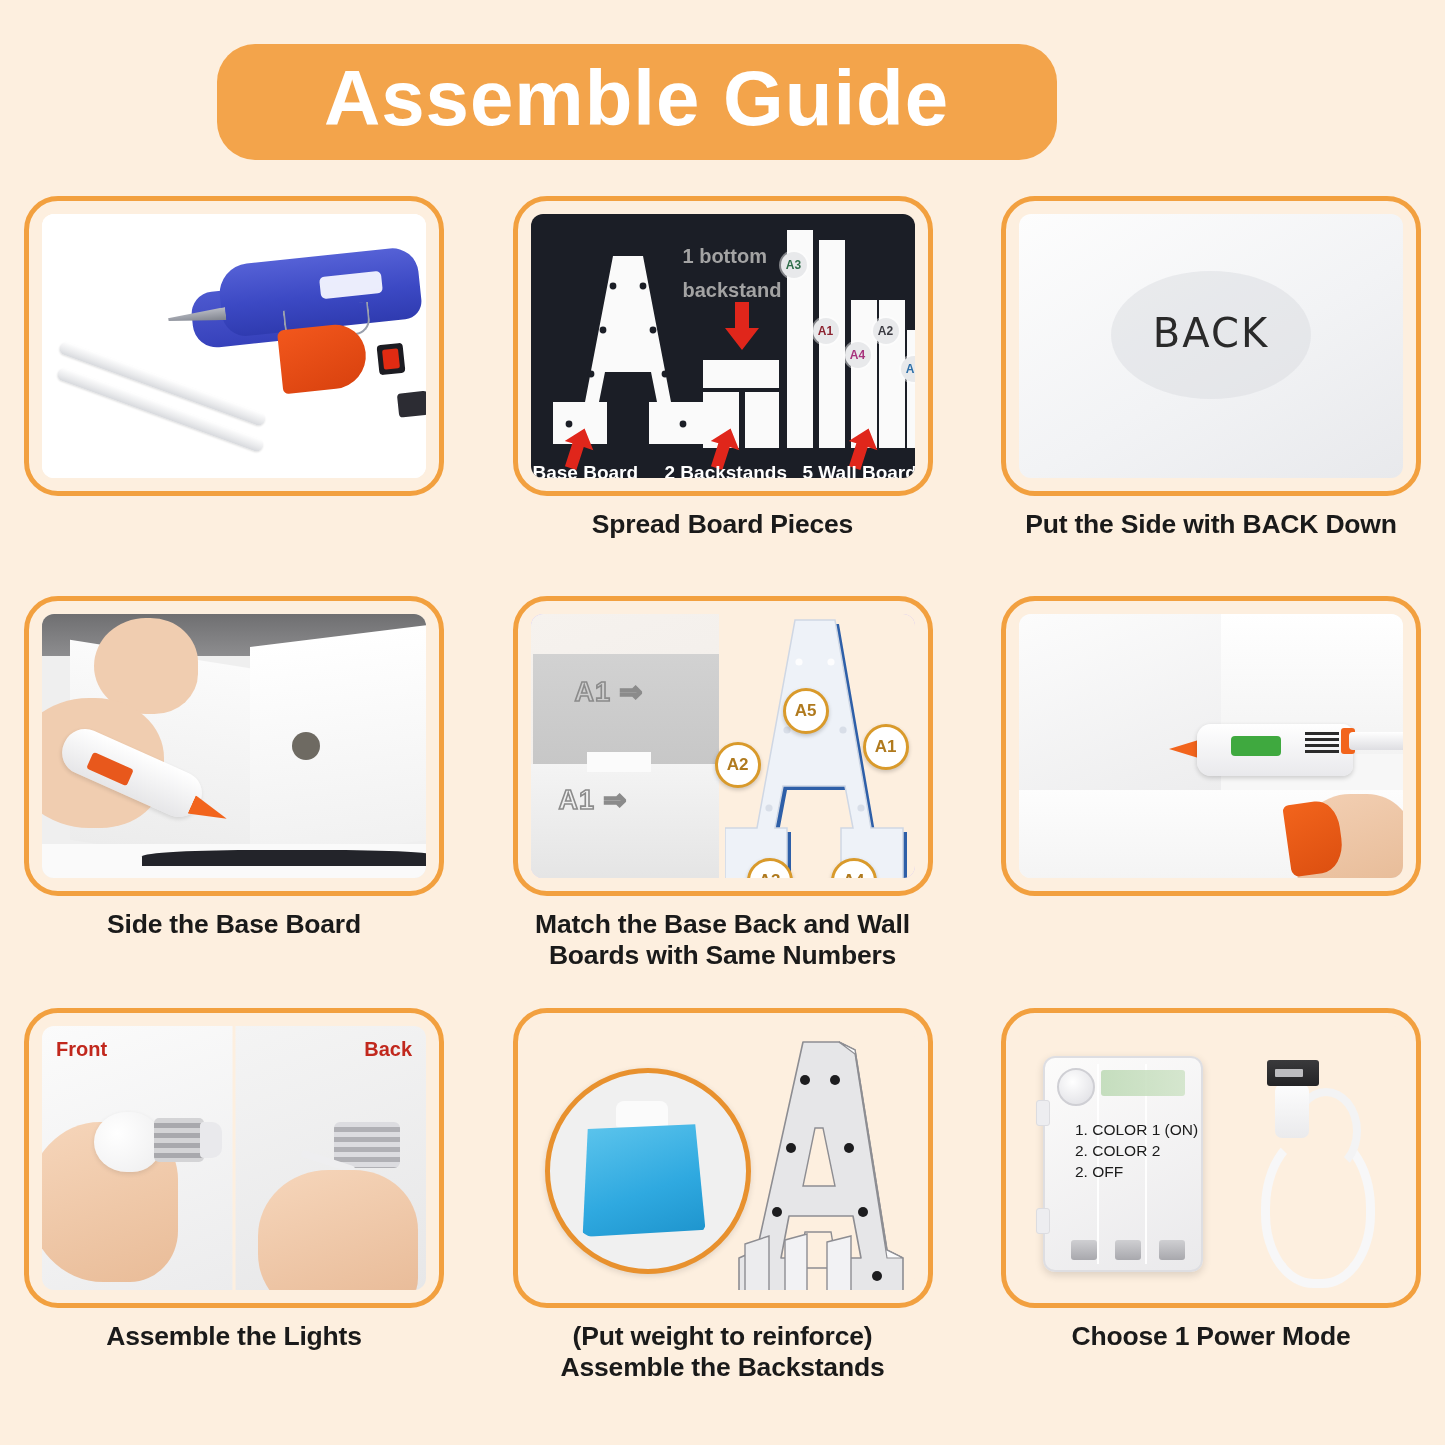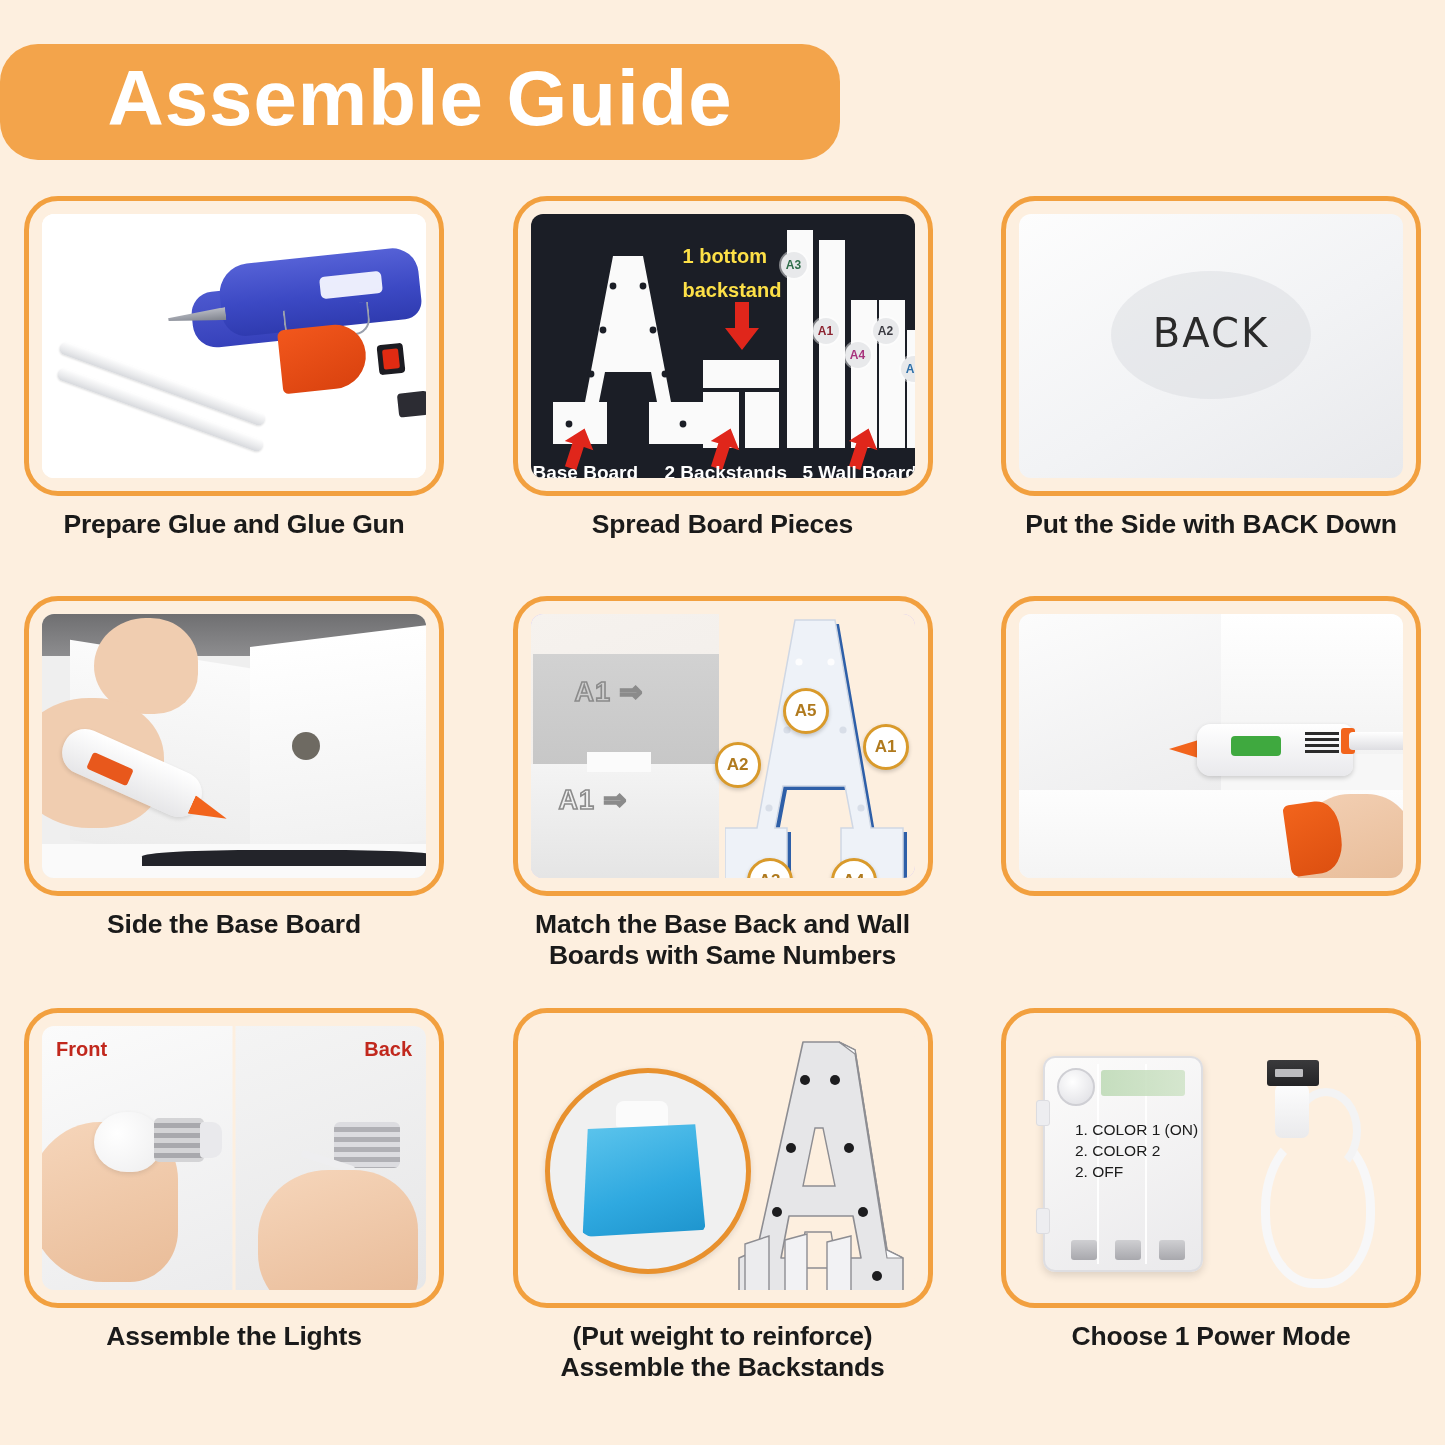--- a/index.html
+++ b/index.html
@@ -6,21 +6,21 @@
   body{
     width:1445px;height:1445px;
     background:#FDEFDF;
     font-family:"Liberation Sans", sans-serif;
     overflow:hidden;
     position:relative;
   }
   
   .title-wrap{
     position:absolute;left:0;top:44px;width:1273px;
-    display:flex;
+    display:flex;justify-content:center;
   }
   .title-banner{
     background:#F3A44B;
     border-radius:38px;
     padding:14px 70px 20px 70px;
     min-width:700px;
     text-align:center;
   }
   .title-text{
     color:#FFFFFF;
@@ -139,21 +139,21 @@
   .badge{
     position:absolute;width:26px;height:26px;border-radius:50%;
     background:#E8E9EB;display:flex;align-items:center;justify-content:center;
     font-size:12px;font-weight:bold;box-shadow:0 0 0 2px rgba(255,255,255,.45);
   }
   .dk-label{
     position:absolute;color:#FFFFFF;font-size:19px;font-weight:bold;
     white-space:nowrap;
   }
   .dk-note{
-    position:absolute;color:#fde047;font-size:20px;font-weight:bold;
+    position:absolute;color:#a3a3a3;font-size:20px;font-weight:bold;
     line-height:1.2;white-space:nowrap;
   }
   
   .backboard{
     position:absolute;inset:0;
     background:linear-gradient(150deg,#fdfdfd,#f2f3f5 55%,#e8e9ec);
   }
   .back-circle{
     position:absolute;left:50%;top:46%;transform:translate(-50%,-50%);
     width:200px;height:128px;border-radius:50%;
@@ -442,21 +442,20 @@
             <div class="gun-hilite"></div>
             <div class="gun-nozzle"></div>
             <div class="gun-wirehook"></div>
             <div class="gun-trigger"></div>
             <div class="gun-handle"></div>
             <div class="gun-switch"></div>
             <div class="gun-cap"></div>
           </div>
         </div>
       </div>
-      <div class="caption">Prepare Glue and Glue Gun</div>
     </div>
 
     <div class="cell">
       <div class="panel">
         <div class="inner">
           <div class="dark">
 
             <svg class="letterA" viewBox="0 0 150 198">
               <path d="M60 4 L90 4 L118 150 L150 150 L150 192 L96 192 L96 150 L104 150 L98 120 L52 120 L46 150 L54 150 L54 192 L0 192 L0 150 L32 150 Z" fill="#FAFAFA"></path>
               <circle cx="60" cy="34" r="3.4" fill="#1B1E26"></circle>

